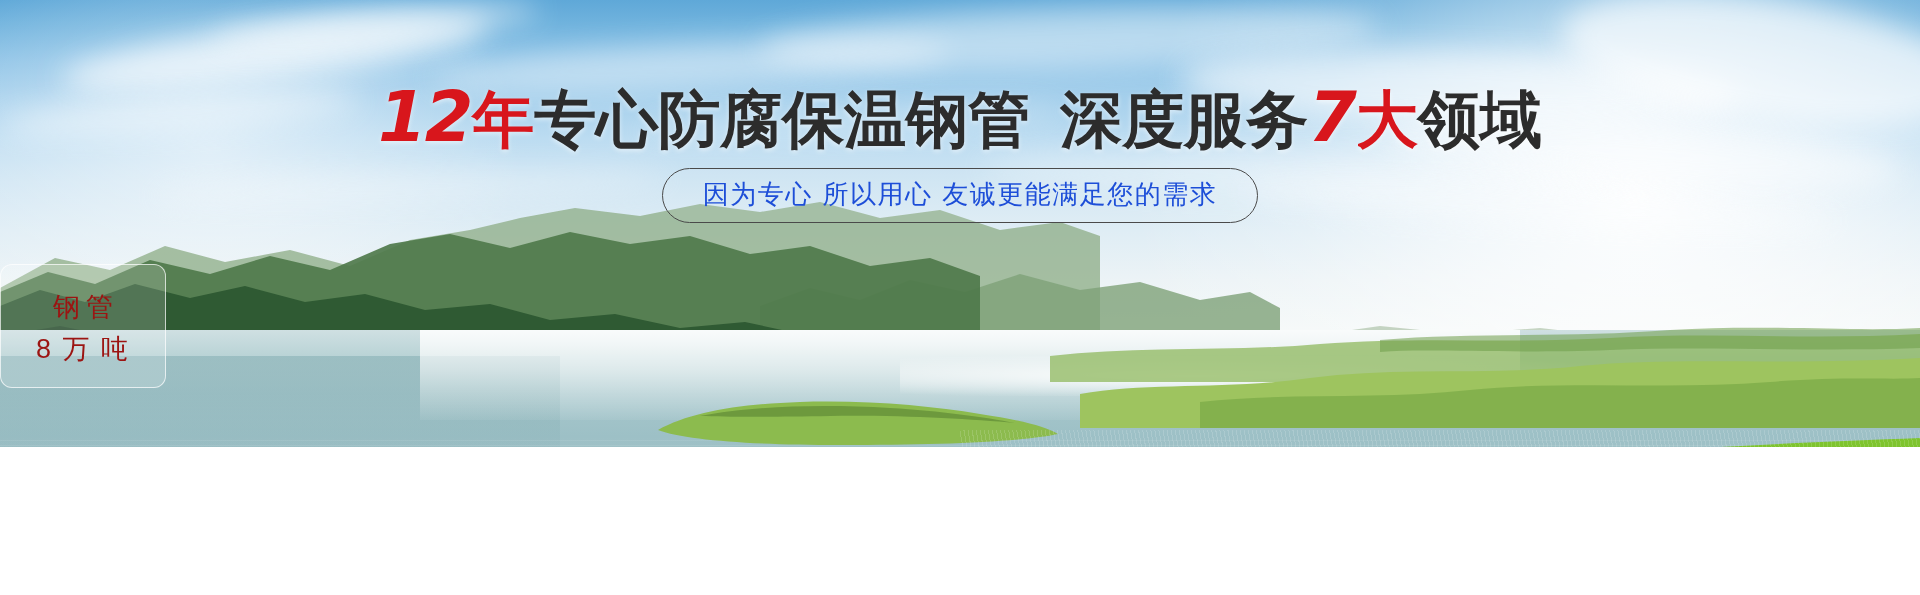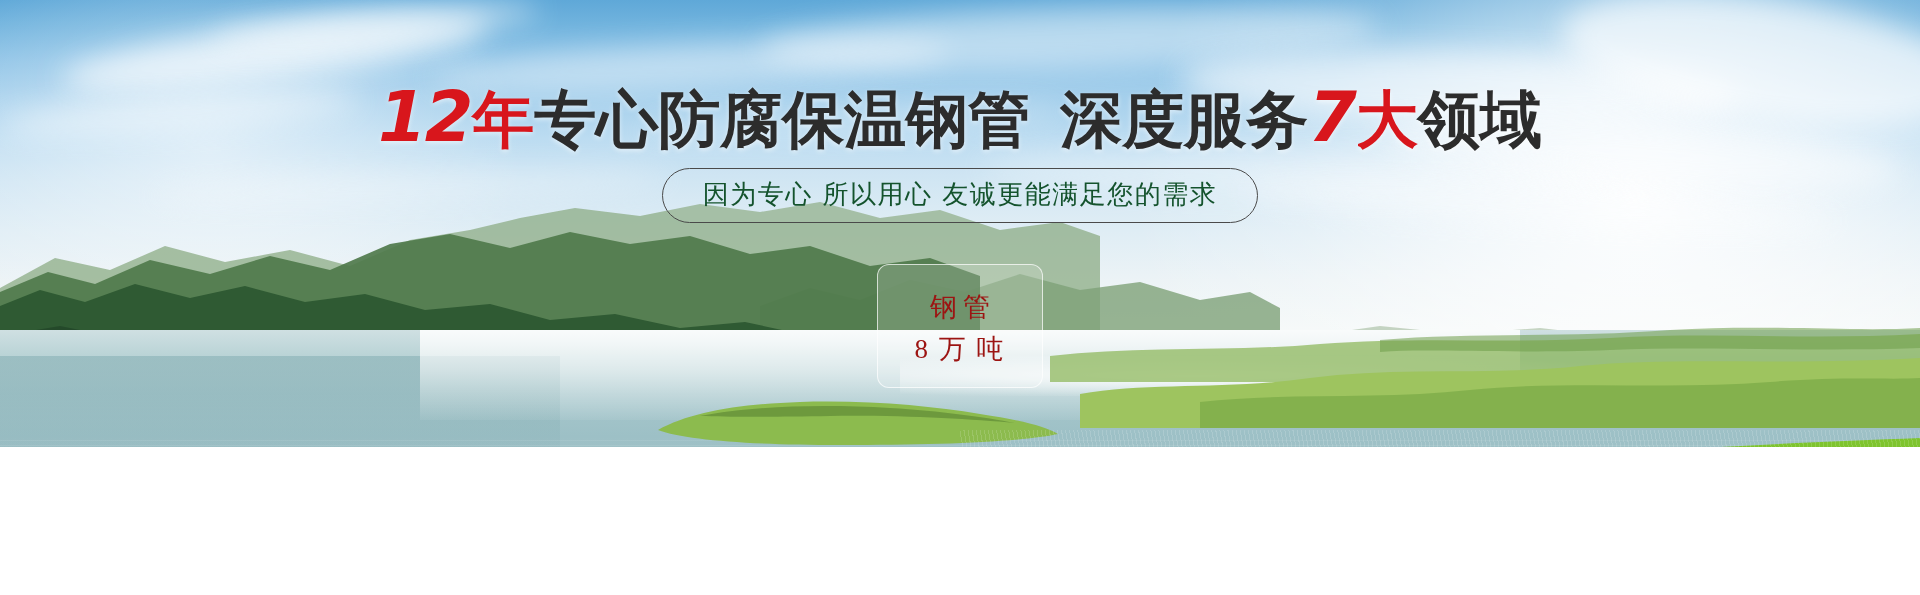--- a/index.html
+++ b/index.html
@@ -153,31 +153,32 @@
   .subtitle-wrap{
     position:absolute;left:0;top:168px;width:1920px;
     text-align:center;
   }
   .subtitle{
     display:inline-block;
     padding:9px 40px 11px;
     border:1.6px solid #4a4a4a;
     border-radius:28px;
     font-size:26px;
-    color:#14532d;
+    color:#1d4ed8;
     letter-spacing:1.5px;
     line-height:1.25;
     white-space:nowrap;
     background:rgba(255,255,255,0.06);
   }
 
   .cards{
     position:absolute;left:0;top:264px;width:1920px;
     display:flex;justify-content:center;align-items:flex-start;
     gap:14px;
+    flex-direction:column;
   }
   .card{
     width:166px;height:124px;
     border:1.5px solid rgba(255,255,255,.70);
     border-radius:12px;
     background:rgba(255,255,255,.17);
     display:flex;flex-direction:column;
     align-items:center;justify-content:center;
     box-sizing:border-box;
     padding-top:4px;
@@ -191,21 +192,21 @@
     line-height:1;
     white-space:nowrap;
     font-family:"DejaVu Serif","Liberation Serif",serif;
   }
   .card-value{
     font-size:27px;
     color:#9c1412;
     letter-spacing:2px;
     line-height:1;
     white-space:nowrap;
-    font-family:Liberation Serif, serif;
+    font-family:Liberation Sans, sans-serif;
   }
   .card-value sup{font-size:16px;vertical-align:super;letter-spacing:0;}
 </style>
 </head>
 <body>
 
 <div id="banner">
 
   <div class="sky"></div>
   <div class="glow-left"></div>

